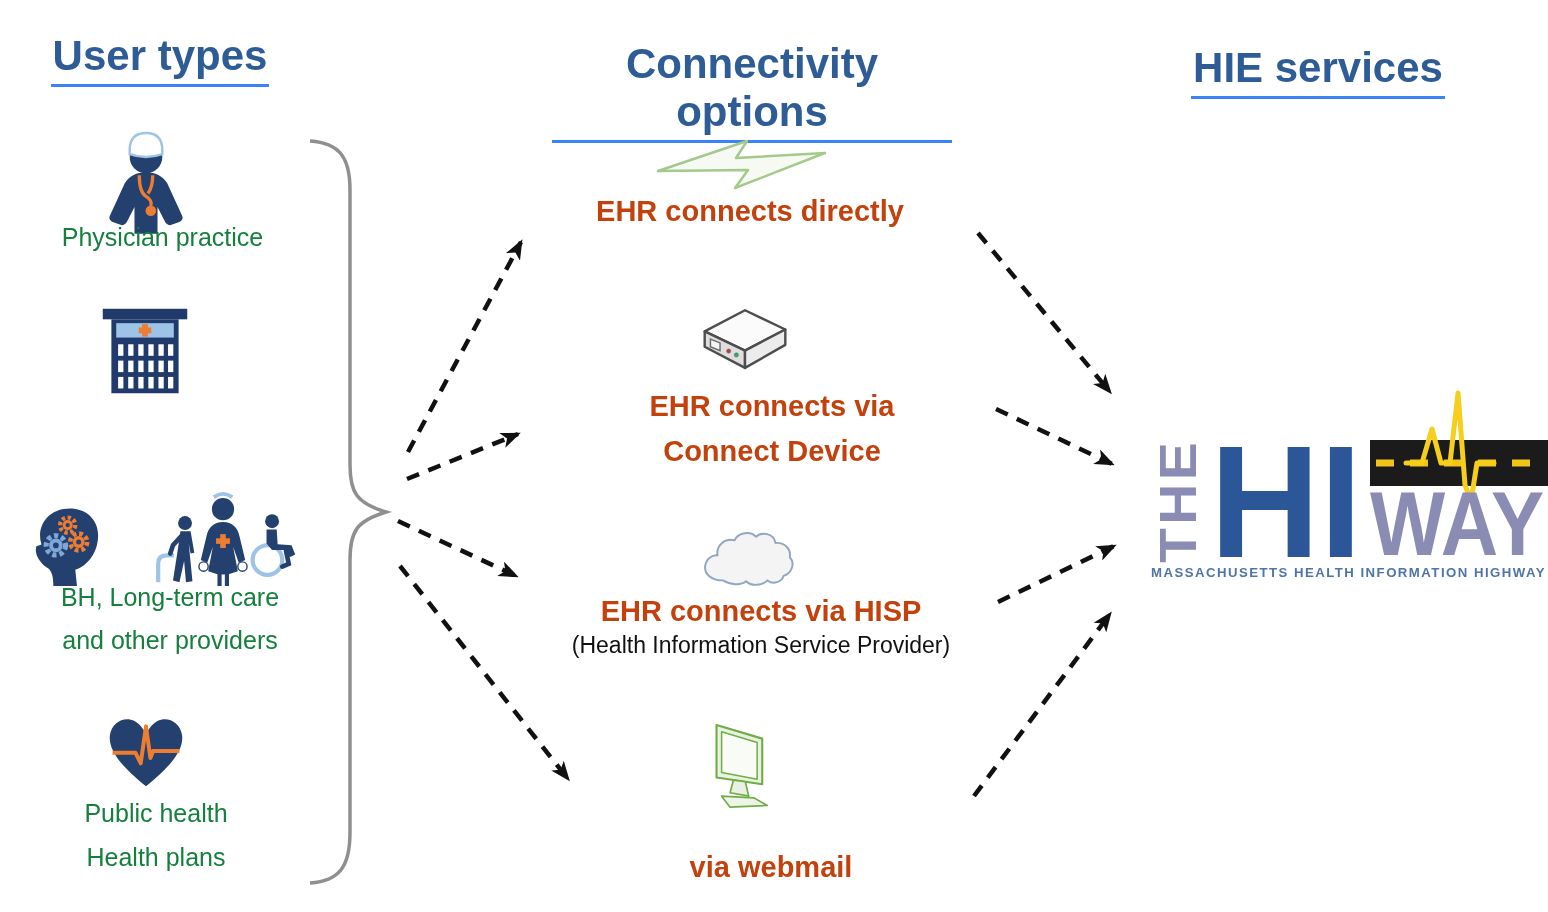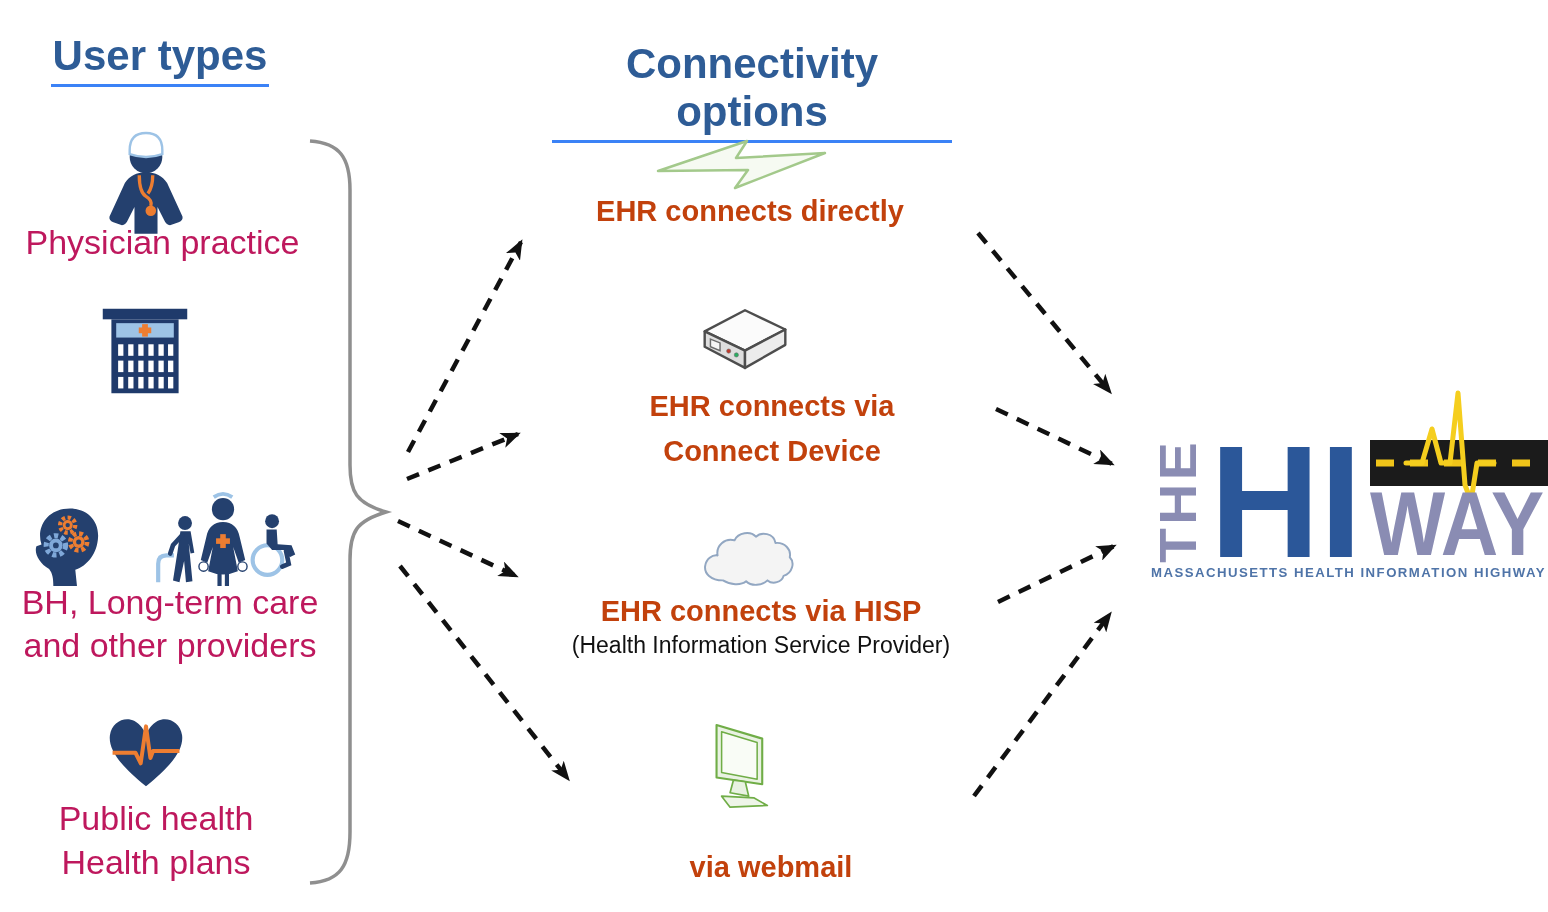--- a/index.html
+++ b/index.html
@@ -5,21 +5,21 @@
   html,body{margin:0;padding:0;background:#ffffff;}
   .canvas{
     position:relative;width:1548px;height:912px;background:#fff;overflow:hidden;
     font-family:"Liberation Sans",sans-serif;color:#1a1a1a;
   }
   .abs{position:absolute;}
   .h-label{
     font-size:42px;font-weight:600;color:#2e5c96;text-align:center;
   }
   .h-label span{display:inline-block;border-bottom:3px solid #3b82f6;padding:0 2px 4px 2px;}
-  .cap-label{font-size:34px;color:#be185d;text-align:center;line-height:1.1;}
+  .cap-label{font-size:25px;color:#15803d;text-align:center;line-height:1.1;}
   .mid-label{font-size:29px;font-weight:700;color:#c2410c;text-align:center;line-height:1.1;}
   .sub-label{font-size:23px;font-weight:400;color:#111;text-align:center;}
   svg{display:block;}
   .overlay{position:absolute;left:0;top:0;pointer-events:none;}
 </style>
 </head>
 <body>
 
 <div class="canvas">
 
@@ -40,20 +40,23 @@
       <line x1="998" y1="602" x2="1114" y2="546" marker-end="url(#ah)"></line>
       <line x1="974" y1="796" x2="1110" y2="614" marker-end="url(#ah)"></line>
     </g>
   </svg>
 
   <div class="abs h-label" style="left:30px;top:32px;width:260px;">
     <span>User types</span>
   </div>
   <div class="abs h-label" style="left:552px;top:40px;width:400px;">
     <span>Connectivity options</span>
+  </div>
+  <div class="abs h-label" style="left:1168px;top:44px;width:300px;">
+    <span>HIE services</span>
   </div>
 
   <svg class="abs" style="left:98px;top:128px;" width="96" height="106" viewBox="0 0 100 110">
     <circle cx="50" cy="30" r="17" fill="#24406e"></circle>
     <path d="M33 23 Q33 5 50 5 Q67 5 67 23 L67 27 Q50 33 33 27 Z" fill="#ffffff" stroke="#9dc3e6" stroke-width="2.5"></path>
     <path d="M50 46 C60 46 67 50 72 57 L88 92 Q89 96 84 98 L75 101 Q71 101 69 96 L62 82 L62 110 L38 110 L38 82 L31 96 Q29 101 25 101 L16 98 Q11 96 12 92 L28 57 C33 50 40 46 50 46 Z" fill="#24406e"></path>
     <path d="M43 49 C43 60 45 68 50 71 C55 74 56 78 55 81" fill="none" stroke="#ed7d31" stroke-width="3.5"></path>
     <path d="M57 49 C57 58 55 64 52 68" fill="none" stroke="#ed7d31" stroke-width="3.5"></path>
     <circle cx="55" cy="86" r="5.5" fill="#ed7d31"></circle>
   </svg>

